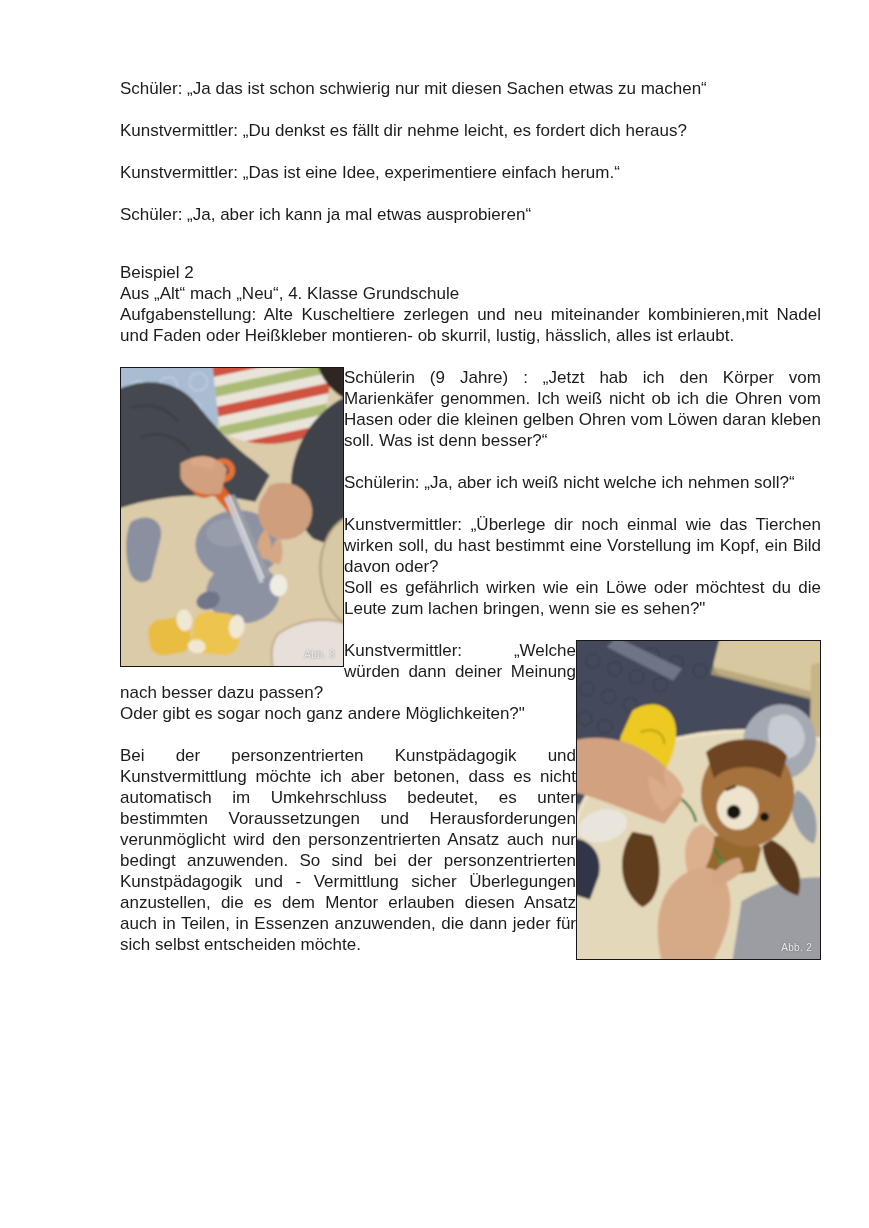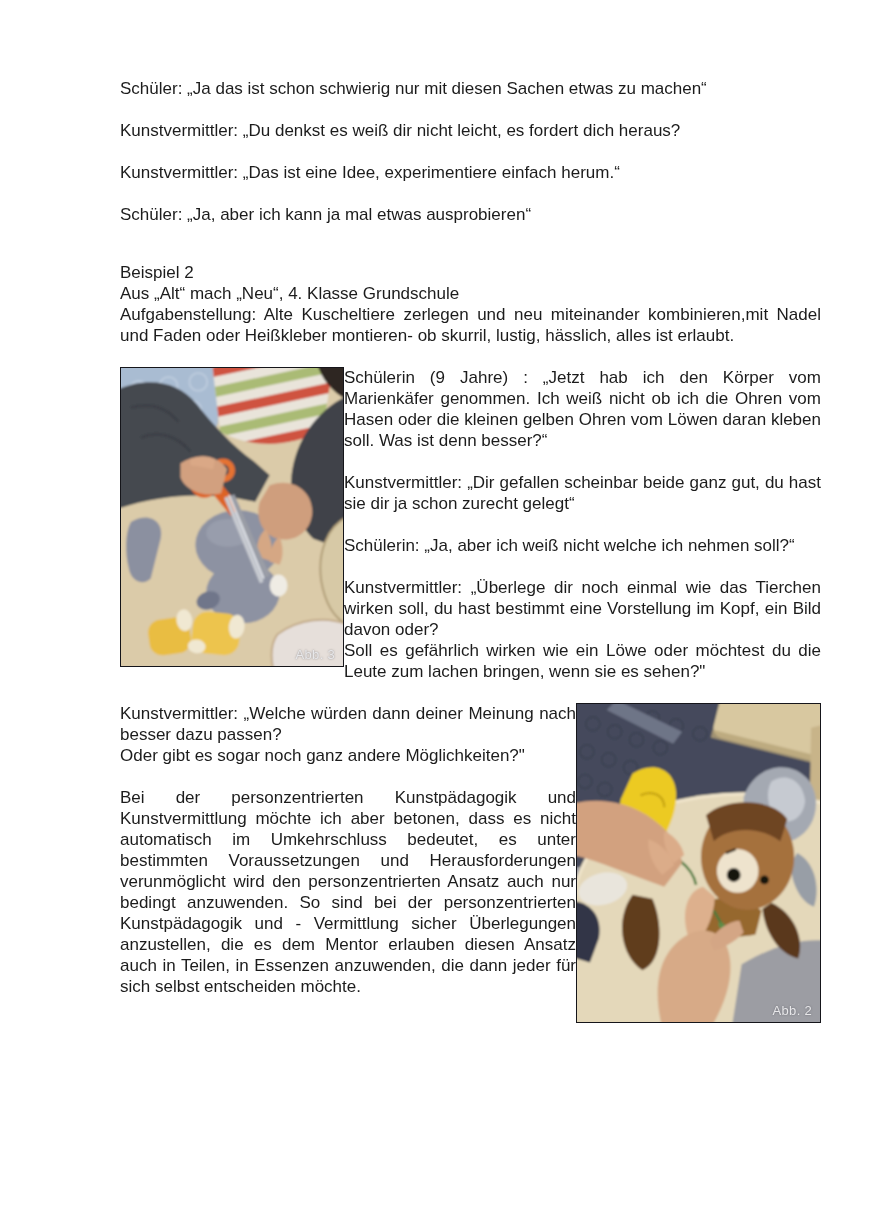--- a/index.html
+++ b/index.html
@@ -47,34 +47,34 @@
   .fig4 {
     float: right;
     width: 243px;
     height: 318px;
     margin: 0 0 18px 14px;
   }
   .cap {
     position: absolute;
     right: 8px;
     bottom: 6px;
-    font-size: 13px;
+    font-size: 10px;
     line-height: 11px;
     color: #e8e8ea;
     letter-spacing: 0.3px;
     text-shadow: 0 0 2px rgba(60,60,70,0.55);
   }
 </style>
 </head>
 <body>
 
 <div class="page">
 
   <p>Schüler: „Ja das ist schon schwierig nur mit diesen Sachen etwas zu machen“</p>
-  <p>Kunstvermittler: „Du denkst es weiß dir nicht leicht, es fordert dich heraus?</p>
+  <p>Kunstvermittler: „Du denkst es fällt dir nehme leicht, es fordert dich heraus?</p>
   <p>Kunstvermittler: „Das ist eine Idee, experimentiere einfach herum.“</p>
   <p>Schüler: „Ja, aber ich kann ja mal etwas ausprobieren“</p>
 
   <p class="just mt-extra">Beispiel 2
 Aus „Alt“ mach „Neu“, 4. Klasse Grundschule
 Aufgabenstellung: Alte Kuscheltiere zerlegen und neu miteinander kombinieren,mit Nadel und Faden oder Heißkleber montieren- ob skurril, lustig, hässlich, alles ist erlaubt.</p>
 
   <figure class="fig fig3">
     <svg width="222" height="298" viewBox="0 0 224 300" preserveAspectRatio="none" xmlns="http://www.w3.org/2000/svg" aria-hidden="true">
       <defs>
@@ -161,21 +161,20 @@
         <circle cx="103" cy="103" r="9" fill="none" stroke="#e57233" stroke-width="6"></circle>
 
         <path d="M60 96 C78 84 98 88 107 102 L101 126 C82 131 64 122 60 110 Z" fill="#d2a07f"></path>
         <path d="M70 92 C78 88 88 88 95 92 L93 102 C84 100 76 99 70 98 Z" fill="#daa987" opacity="0.9"></path>
       </g>
     </svg>
     <figcaption class="cap">Abb. 3</figcaption>
   </figure>
 
   <p class="just">Schülerin (9 Jahre) : „Jetzt hab ich den Körper vom Marienkäfer genommen. Ich weiß nicht ob ich die Ohren vom Hasen oder die kleinen gelben Ohren vom Löwen daran kleben soll. Was ist denn besser?“</p>
-  <p class="just">Kunstvermittler: „Dir gefallen scheinbar beide ganz gut, du hast sie dir ja schon zurecht gelegt“</p>
   <p class="just">Schülerin: „Ja, aber ich weiß nicht welche ich nehmen soll?“</p>
   <p class="just">Kunstvermittler: „Überlege dir noch einmal wie das Tierchen wirken soll, du hast bestimmt eine Vorstellung im Kopf, ein Bild davon oder?
 Soll es gefährlich wirken wie ein Löwe oder möchtest du die Leute zum lachen bringen, wenn sie es sehen?"</p>
 
   <figure class="fig fig4">
     <svg width="243" height="318" viewBox="0 0 245 320" preserveAspectRatio="none" xmlns="http://www.w3.org/2000/svg" aria-hidden="true">
       <defs>
         <filter id="soft4" x="-5%" y="-5%" width="110%" height="110%">
           <feGaussianBlur stdDeviation="1.0"></feGaussianBlur>
         </filter>

